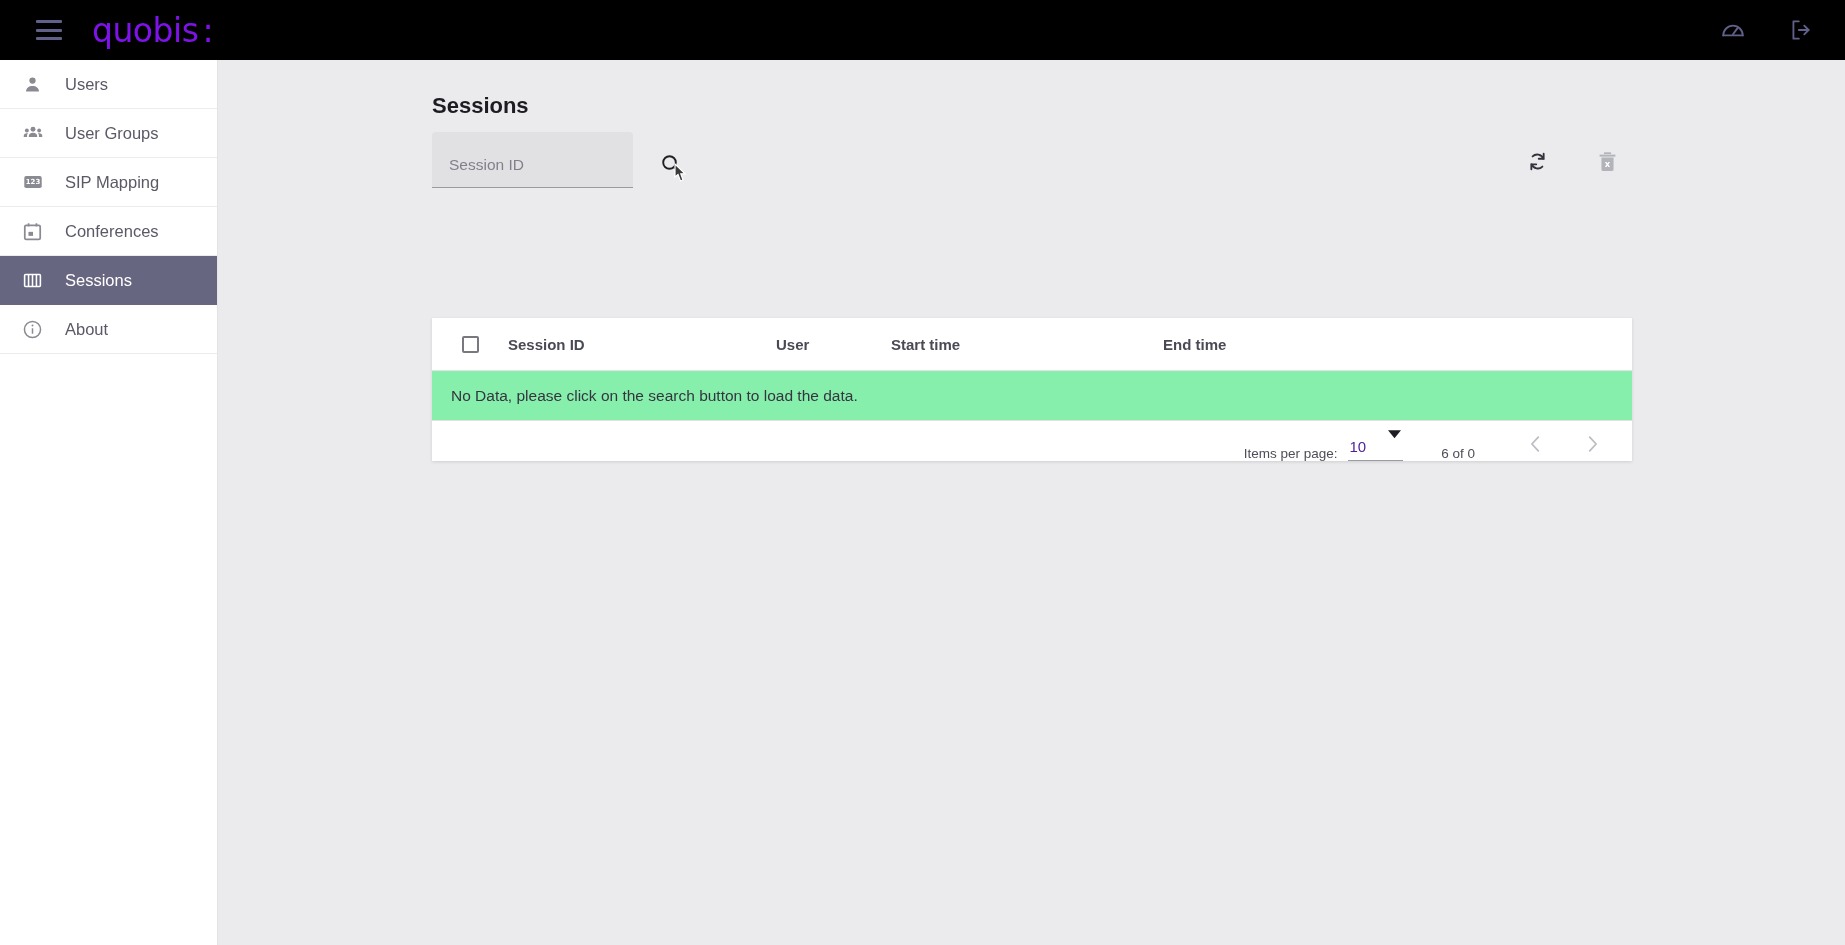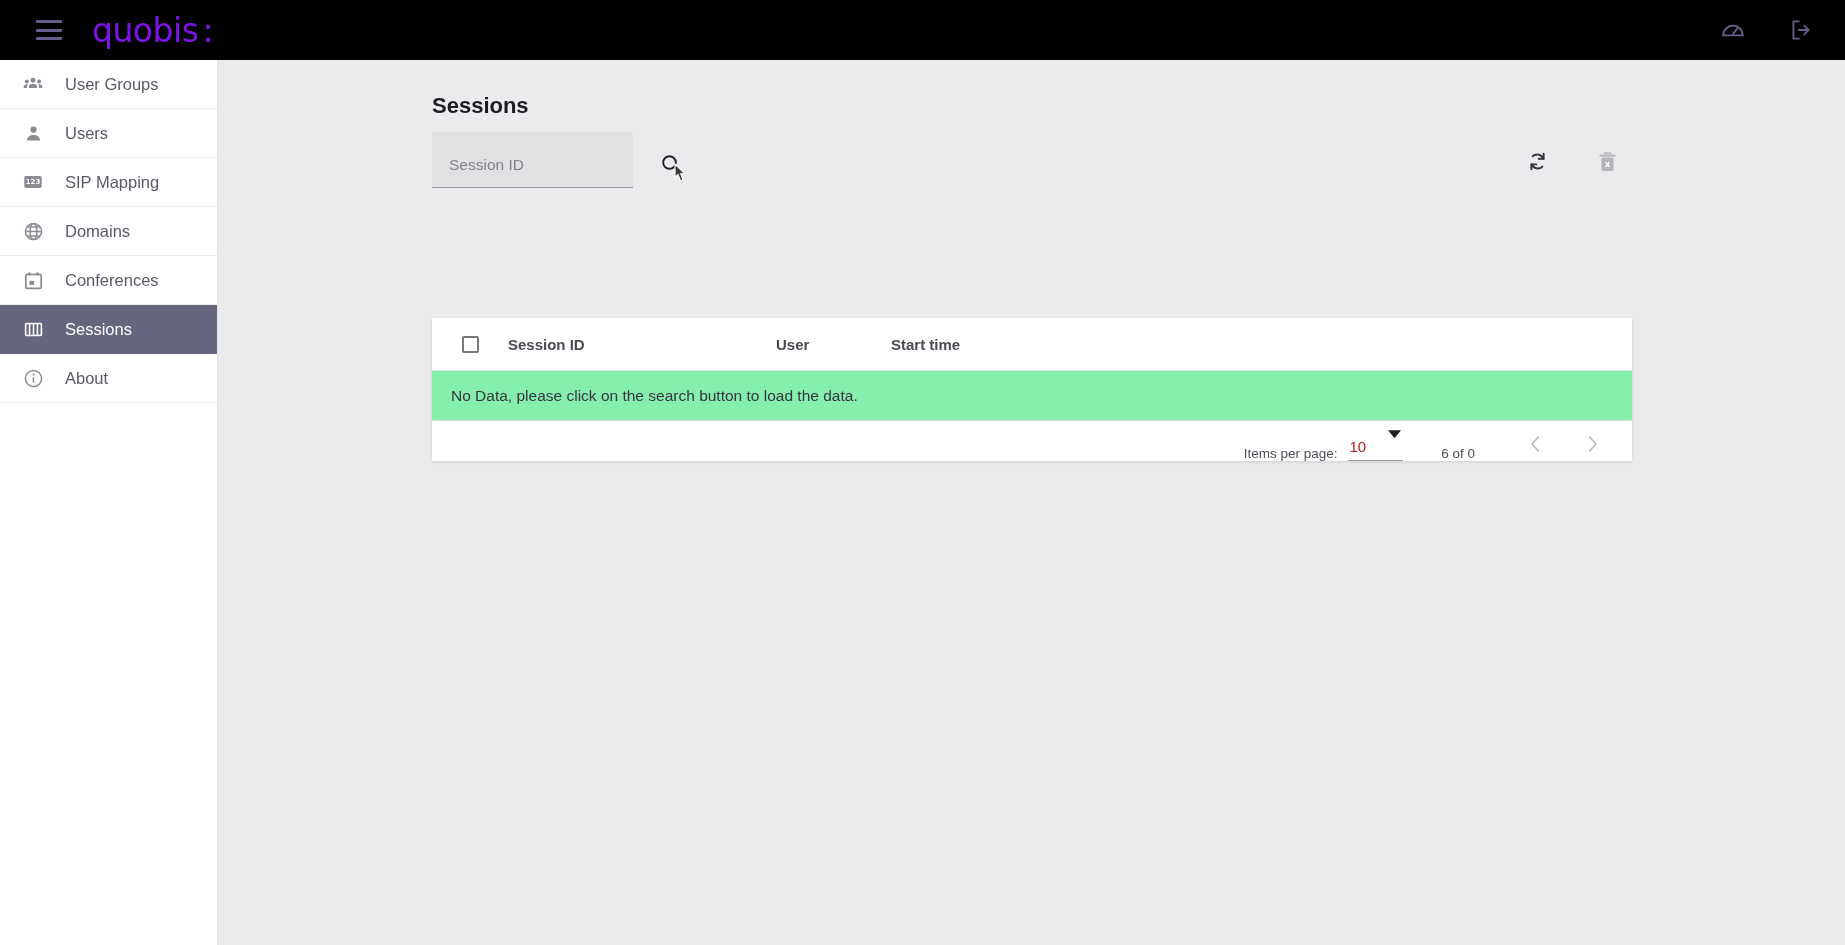--- a/index.html
+++ b/index.html
@@ -57,21 +57,21 @@
     display: flex; align-items: center;
     padding-left: 22px;
     border-bottom: 1px solid #ececee;
     cursor: pointer;
     color: #5a5a66;
     font-size: 16.5px;
   }
   .nav-item .nav-icon {
     width: 22px; height: 22px;
     margin-right: 21px;
-    display: flex; align-items: center; justify-content: center;
+    display: flex; align-items: center; justify-content: flex-start;
     flex: 0 0 auto;
     color: #8a8a93;
   }
   .nav-item.active {
     background: #666680;
     color: #ffffff;
     border-bottom-color: #666680;
   }
   .nav-item.active .nav-icon { color: #ffffff; }
 
@@ -163,21 +163,21 @@
     gap: 0;
   }
   .pag-label { font-size: 13.5px; color: #4e4e58; }
   .pag-select {
     margin-left: 10px;
     display: flex; align-items: center; gap: 22px;
     border-bottom: 1px solid #9b9ba2;
     padding: 2px 2px 5px 2px;
     cursor: pointer;
   }
-  .pag-select .val { font-size: 15px; color: #b91c1c; margin-top: 26px; }
+  .pag-select .val { font-size: 15px; color: #4c1d95; margin-top: 26px; }
   .pag-range { margin-left: 38px; font-size: 13.5px; color: #4e4e58; }
   .pag-btn {
     width: 34px; height: 34px; margin-left: 22px; cursor: pointer;
     display:flex; align-items:center; justify-content:center;
   }
   .pag-btn.first { margin-left: 44px; }
 
   
   .cursor {
     position: absolute; left: 671px; top: 163px;
@@ -208,67 +208,55 @@
       <svg width="26" height="26" viewBox="0 0 24 24" fill="none" stroke="#60608a" stroke-width="1.7" stroke-linecap="round" stroke-linejoin="round">
         <path d="M10 4H5v16h5"></path>
           <path d="M15 8l4 4-4 4"></path>
           <line x1="19" y1="12" x2="10" y2="12"></line>
       </svg>
     </div>
   </div>
 </div>
 
 <div class="sidebar">
+
+  <div class="nav-item">
+    <span class="nav-icon">
+      <svg width="21" height="21" viewBox="0 0 24 24" fill="currentColor">
+          <circle cx="12" cy="7.5" r="3.6"></circle>
+          <path d="M4.6 20c0-4 3.4-6.3 7.4-6.3s7.4 2.3 7.4 6.3z"></path>
+        </svg>
+    </span>
+    <span>Users</span>
+  </div>
 
   <div class="nav-item">
     <span class="nav-icon">
       <svg width="22" height="22" viewBox="0 0 24 24" fill="currentColor">
         <circle cx="12" cy="8" r="2.7"></circle>
           <circle cx="5.3" cy="9.3" r="2.1"></circle>
           <circle cx="18.7" cy="9.3" r="2.1"></circle>
         <path d="M12 11.6c-2.9 0-4.6 1.6-4.6 3.6v1.2h9.2v-1.2c0-2-1.7-3.6-4.6-3.6z"></path>
         <path d="M5.3 12.2c-2.2 0-3.4 1.2-3.4 2.7v1.5h3.6v-1.2c0-1.2.5-2.2 1.3-2.8-.5-.1-1-.2-1.5-.2z"></path>
         <path d="M18.7 12.2c-.5 0-1 .1-1.5.2.8.6 1.3 1.6 1.3 2.8v1.2h3.6v-1.5c0-1.5-1.2-2.7-3.4-2.7z"></path>
       </svg>
     </span>
     <span>User Groups</span>
   </div>
 
   <div class="nav-item">
     <span class="nav-icon">
-      <svg width="21" height="21" viewBox="0 0 24 24" fill="currentColor">
-          <circle cx="12" cy="7.5" r="3.6"></circle>
-          <path d="M4.6 20c0-4 3.4-6.3 7.4-6.3s7.4 2.3 7.4 6.3z"></path>
-        </svg>
-    </span>
-    <span>Users</span>
-  </div>
-
-  <div class="nav-item">
-    <span class="nav-icon">
       <svg width="22" height="22" viewBox="0 0 24 24">
         <rect x="2.5" y="5.5" width="19" height="13" rx="2" fill="currentColor"></rect>
         <text x="12" y="14.6" font-size="7.6" font-family="DejaVu Sans, sans-serif" font-weight="bold" fill="#ffffff" text-anchor="middle">123</text>
       </svg>
     </span>
     <span>SIP Mapping</span>
   </div>
 
-  <div class="nav-item">
-    <span class="nav-icon">
-      <svg width="21" height="21" viewBox="0 0 24 24" fill="none" stroke="currentColor" stroke-width="1.7">
-        <circle cx="12" cy="12" r="9.2"></circle>
-          <ellipse cx="12" cy="12" rx="4" ry="9.2"></ellipse>
-        <line x1="2.8" y1="12" x2="21.2" y2="12"></line>
-          <line x1="4.4" y1="6.8" x2="19.6" y2="6.8"></line>
-          <line x1="4.4" y1="17.2" x2="19.6" y2="17.2"></line>
-      </svg>
-    </span>
-    <span>Domains</span>
-  </div>
 
   <div class="nav-item">
     <span class="nav-icon">
       <svg width="21" height="21" viewBox="0 0 24 24" fill="none" stroke="currentColor" stroke-width="2">
         <rect x="3.2" y="5" width="17.6" height="16" rx="1.6"></rect>
         <line x1="7.5" y1="2.6" x2="7.5" y2="6.2"></line>
           <line x1="16.5" y1="2.6" x2="16.5" y2="6.2"></line>
         <rect x="7.4" y="12.4" width="5.2" height="4.6" fill="currentColor" stroke="none"></rect>
       </svg>
     </span>
@@ -338,20 +326,21 @@
 
 
   <div class="table-card">
     <div class="thead">
       <div class="chk-cell">
         <div class="chk"></div>
       </div>
       <div class="th col-session">Session ID</div>
       <div class="th col-user">User</div>
       <div class="th col-start">Start time</div>
+      <div class="th col-end">End time</div>
     </div>
 
     <div class="nodata-row">
       <span>No Data, please click on the search button to load the data.</span>
     </div>
 
     <div class="paginator">
       <span class="pag-label">Items per page:</span>
       <div class="pag-select">
         <span class="val">10</span>

